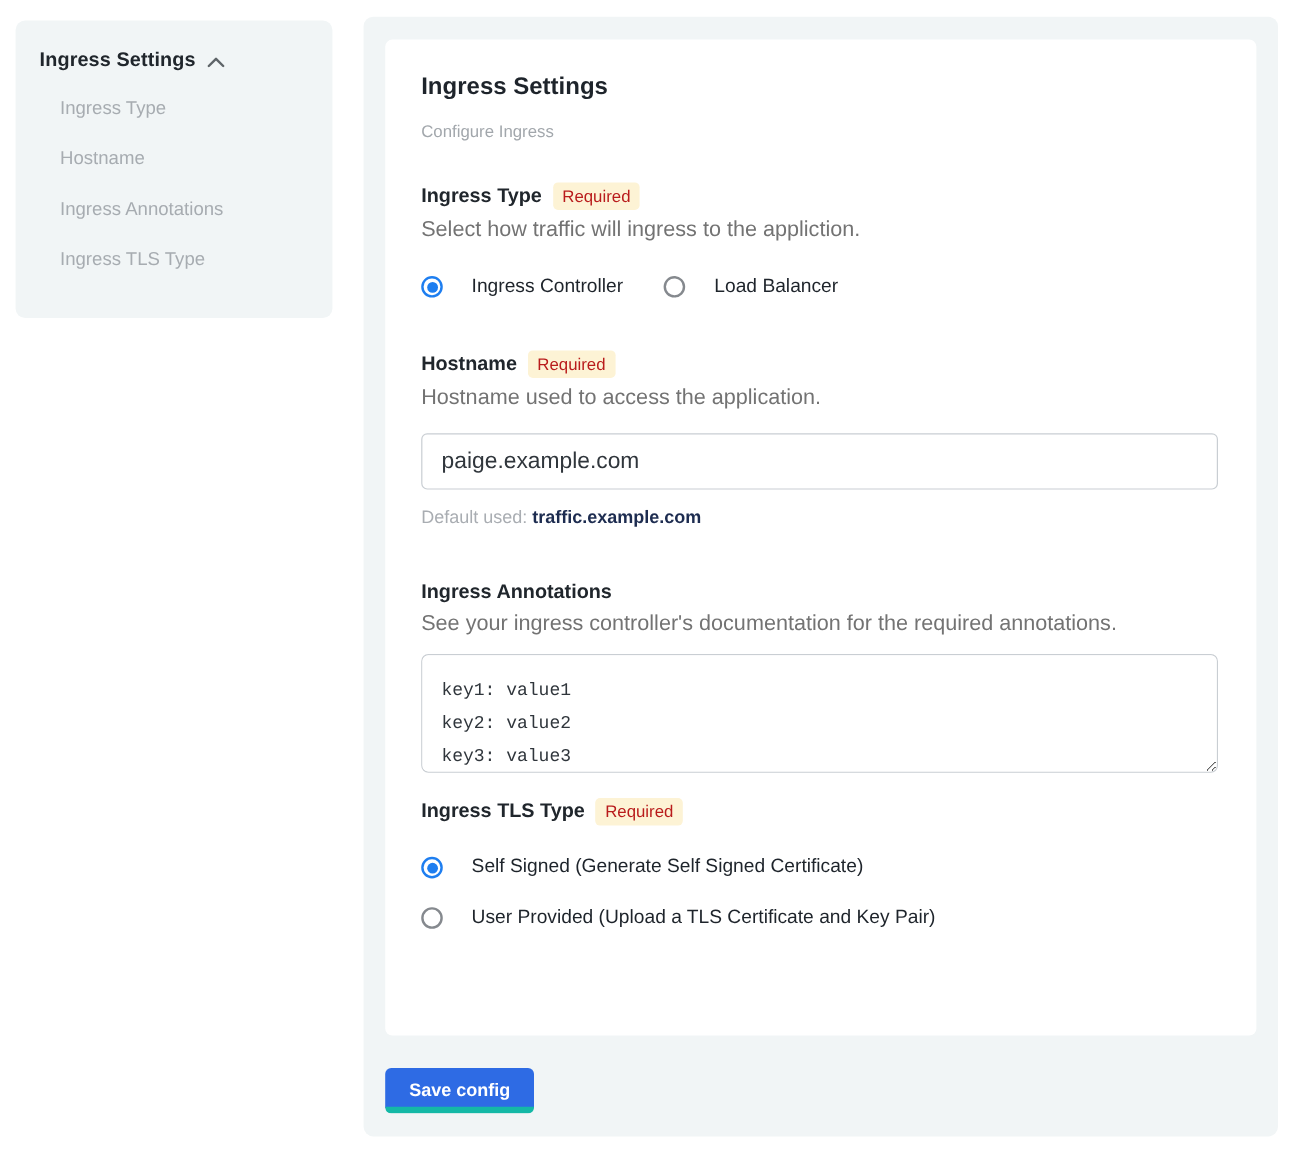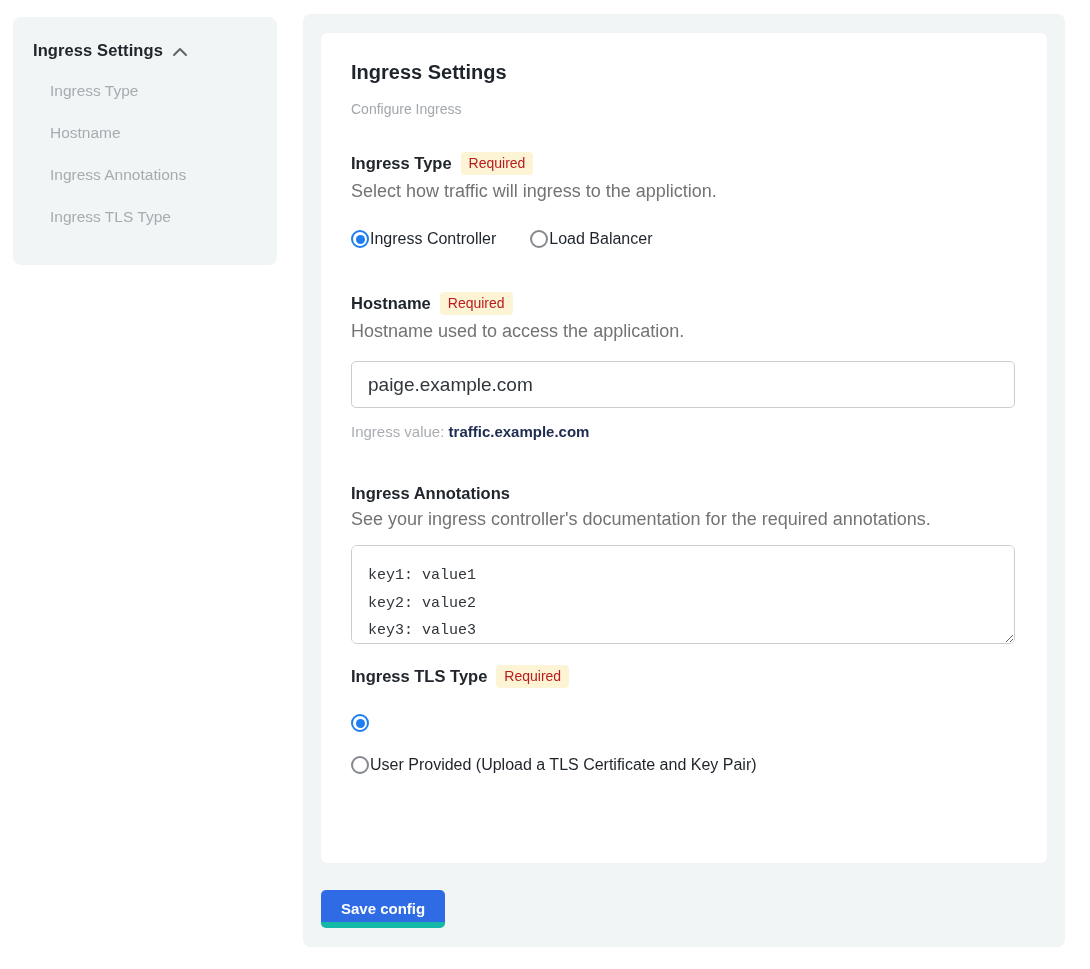--- a/index.html
+++ b/index.html
@@ -79,21 +79,21 @@
     margin-top: 6px;
     font-size: 18px; color: #737373;
   }
 
   .section-ingress-type { margin-top: 35px; }
   .radio-row {
     margin-top: 28px;
     display: flex; align-items: center; gap: 34px;
   }
   .radio-option {
-    display: flex; align-items: center; gap: 1px;
+    display: flex; align-items: center; gap: 24px;
     cursor: pointer;
   }
   .radio-circle {
     width: 18px; height: 18px;
     border: 2px solid #85898e;
     border-radius: 50%;
     position: relative;
     flex: 0 0 auto;
     background: #ffffff;
   }
@@ -208,21 +208,21 @@
     </div>
 
     <div class="section-hostname">
       <div class="field-heading-row">
         <span class="field-label">Hostname</span>
         <span class="required-badge">Required</span>
       </div>
       <p class="field-desc">Hostname used to access the application.</p>
       <input class="text-input" type="text" value="paige.example.com" style="">
       <p class="default-line">
-        <span class="default-label">Ingress value:</span>
+        <span class="default-label">Default used:</span>
         <span class="default-value">traffic.example.com</span>
       </p>
     </div>
 
     <div class="section-annotations">
       <div class="field-heading-row">
         <span class="field-label">Ingress Annotations</span>
       </div>
       <p class="field-desc">See your ingress controller's documentation for the required annotations.</p>
       <textarea class="annotations-textarea" spellcheck="false" style="">key1: value1
@@ -231,20 +231,21 @@
     </div>
 
     <div class="section-tls">
       <div class="field-heading-row">
         <span class="field-label">Ingress TLS Type</span>
         <span class="required-badge">Required</span>
       </div>
       <div class="tls-radios">
         <label class="radio-option checked">
           <span class="radio-circle"></span>
+          <span class="radio-label">Self Signed (Generate Self Signed Certificate)</span>
         </label>
         <label class="radio-option">
           <span class="radio-circle"></span>
           <span class="radio-label">User Provided (Upload a TLS Certificate and Key Pair)</span>
         </label>
       </div>
     </div>
 
   </div>
 

